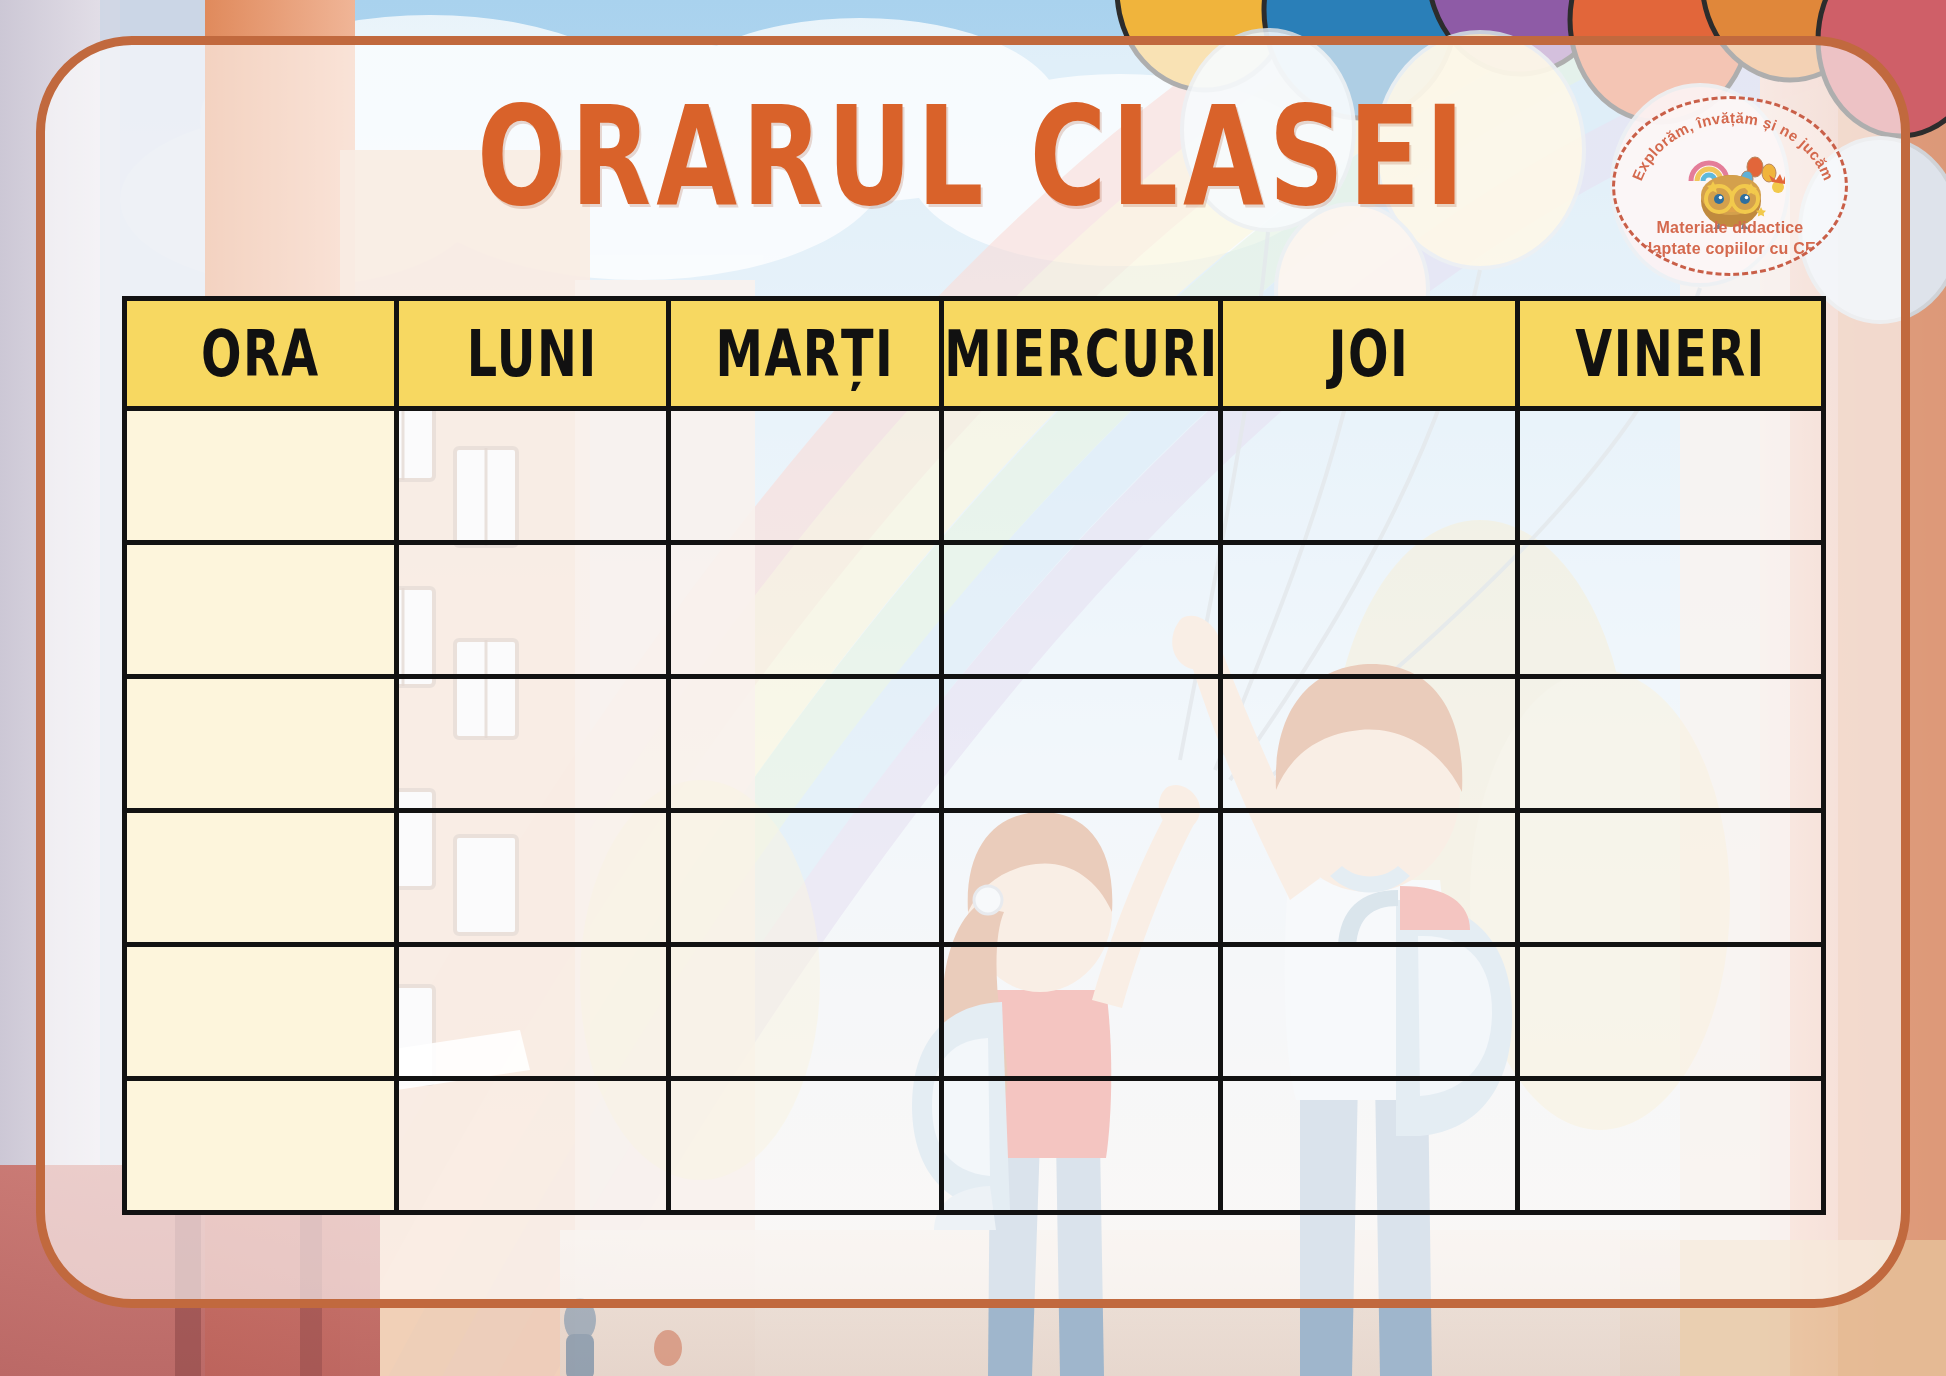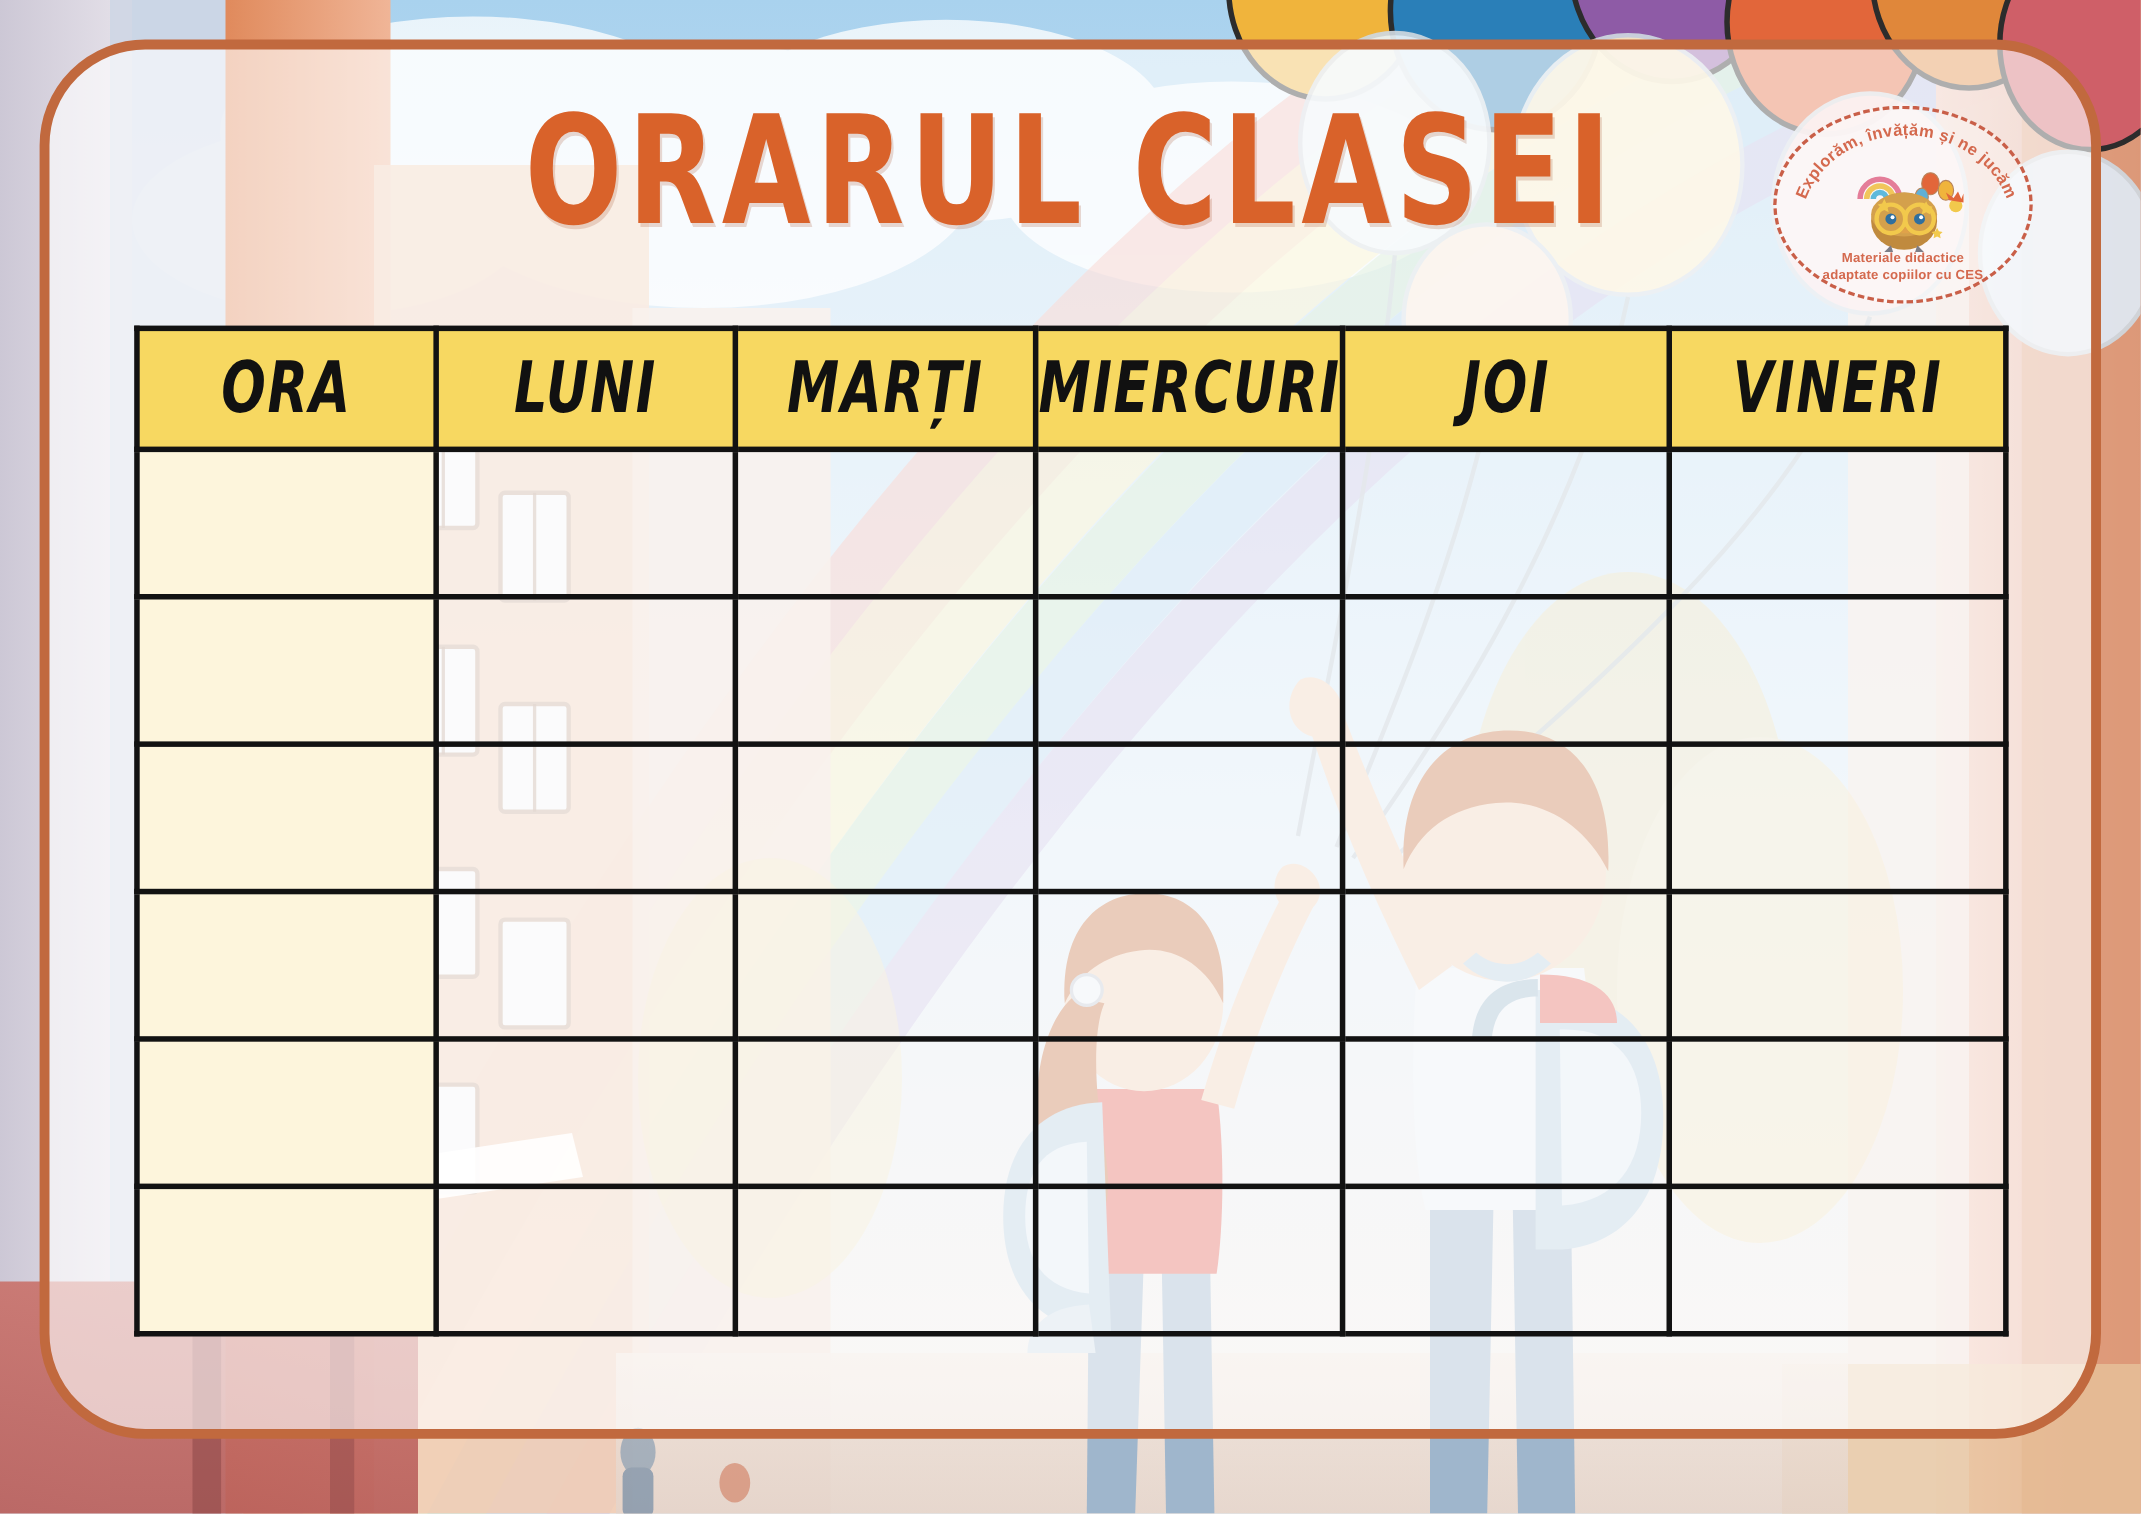--- a/index.html
+++ b/index.html
@@ -64,35 +64,34 @@
   }
   .logo-owl {
     position:absolute; left:62px; top:52px;
     width:112px; height:78px;
   }
   .logo-sub {
     position:absolute;
     left:0; right:0; bottom:14px;
     text-align:center;
     font-family:"Liberation Sans", sans-serif;
-    font-size:12px;
+    font-size:16px;
     font-weight:700;
     color:#d4694e;
     line-height:1.32;
     letter-spacing:0.2px;
   }
   .logo-sub span { display:block; }
 
   
   .schedule-wrap {
     position:absolute;
     left:122px; top:296px;
     width:1704px; height:916px;
     z-index:10;
-    font-style:italic;
   }
   table.schedule {
     width:100%; height:100%;
     border-collapse:collapse;
     table-layout:fixed;
   }
   table.schedule th, table.schedule td {
     border:5px solid #121212;
     padding:0;
     text-align:center;

